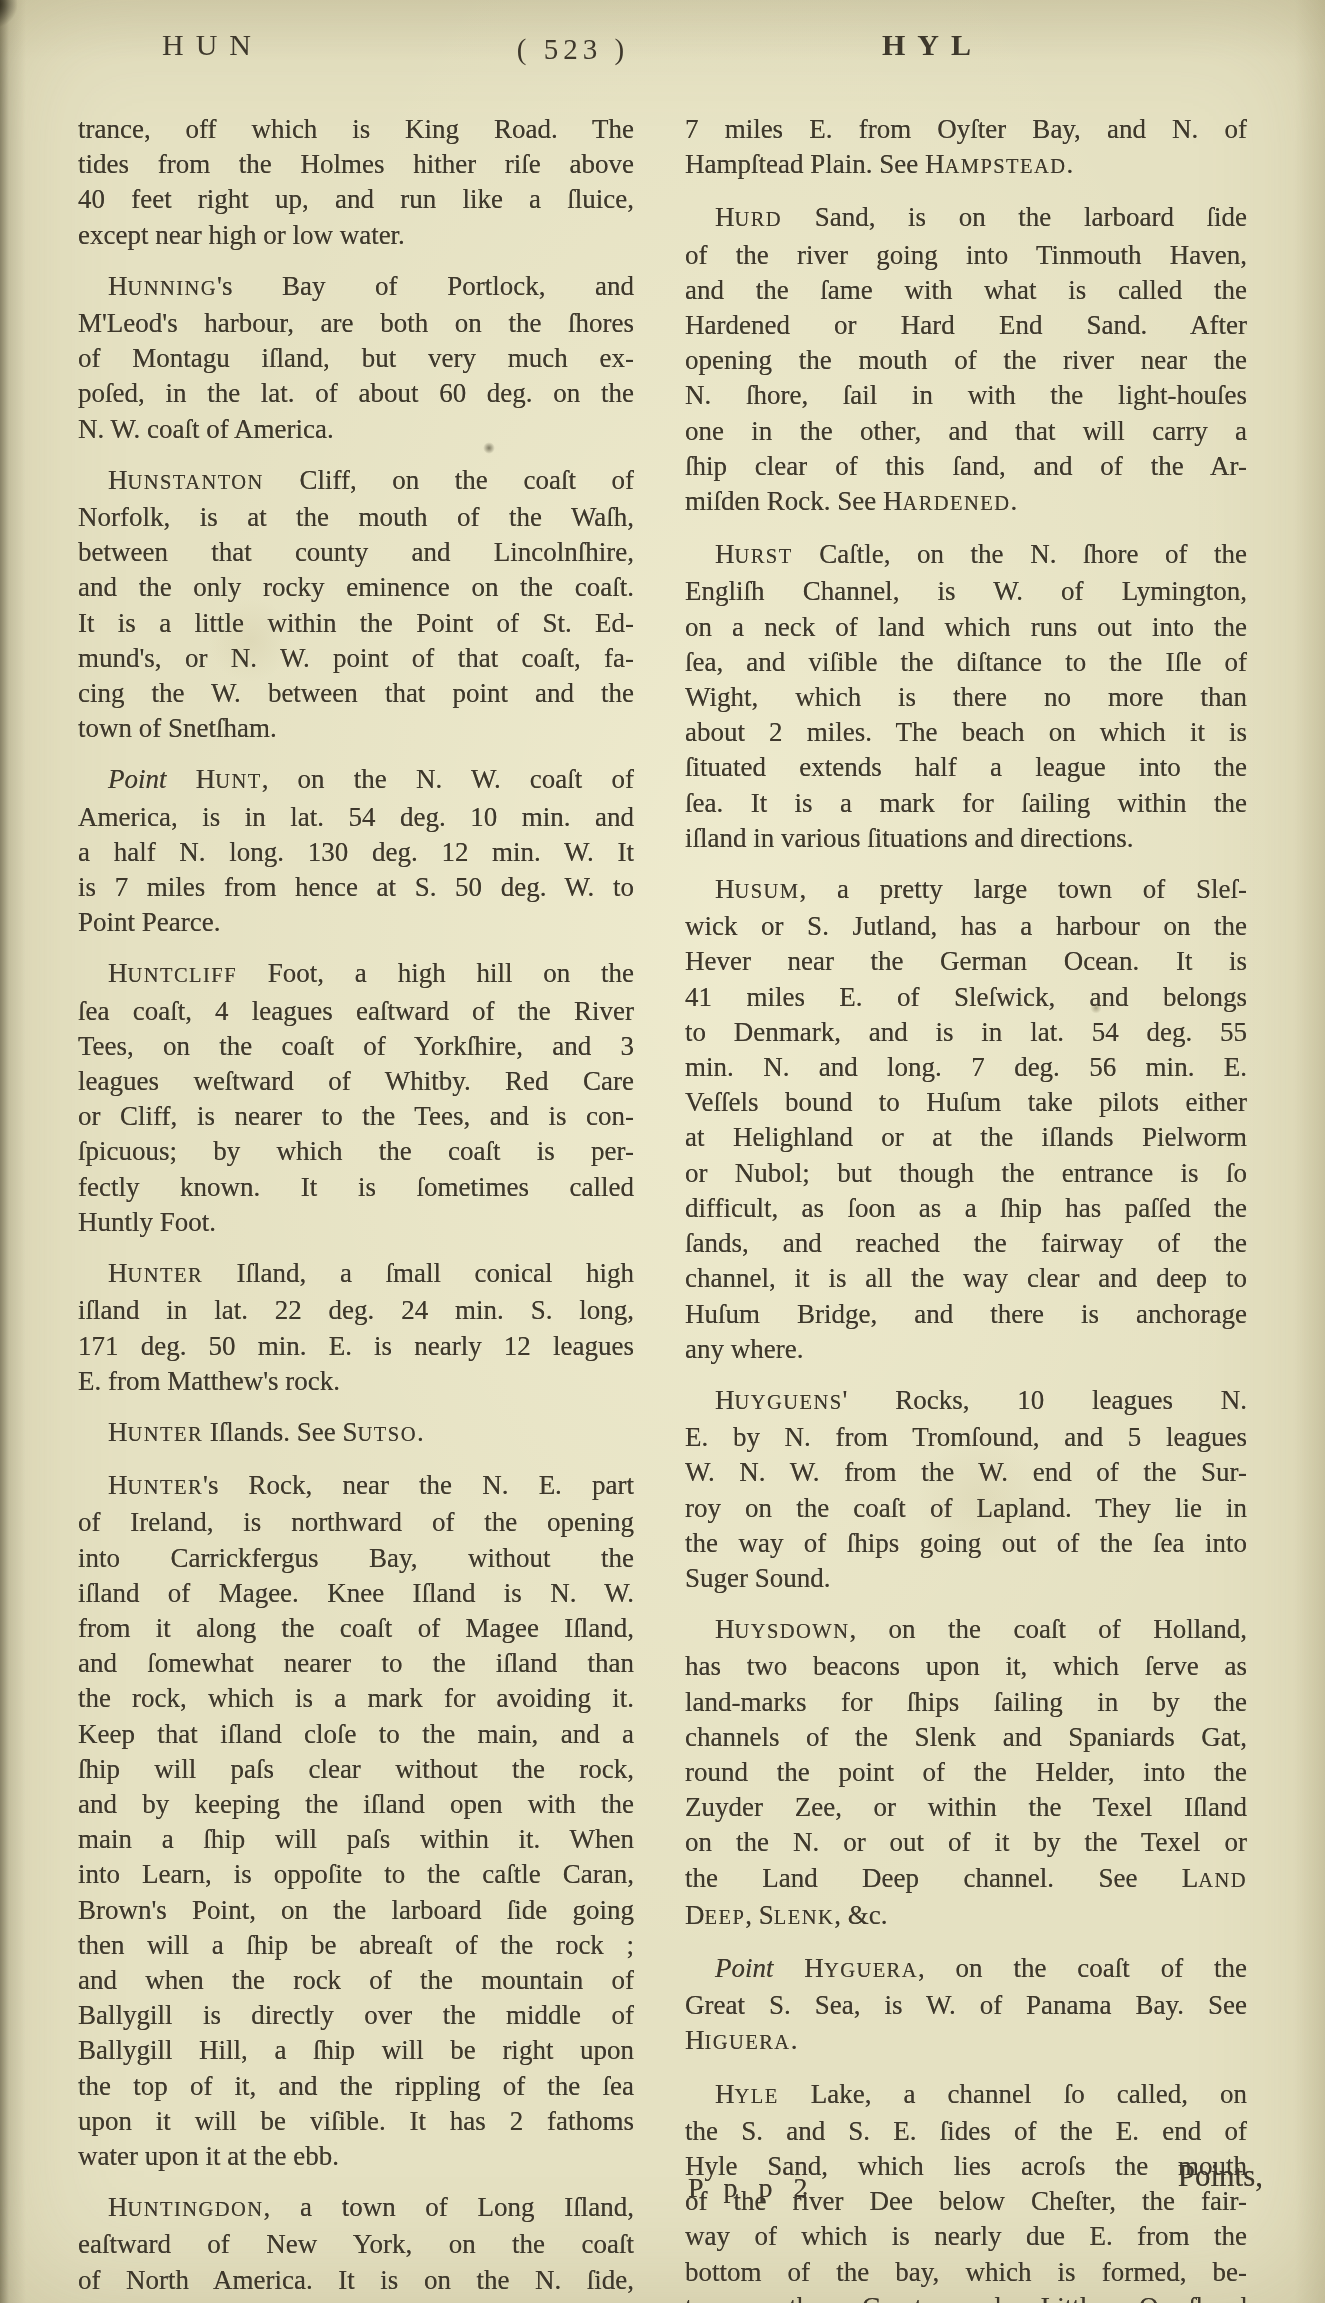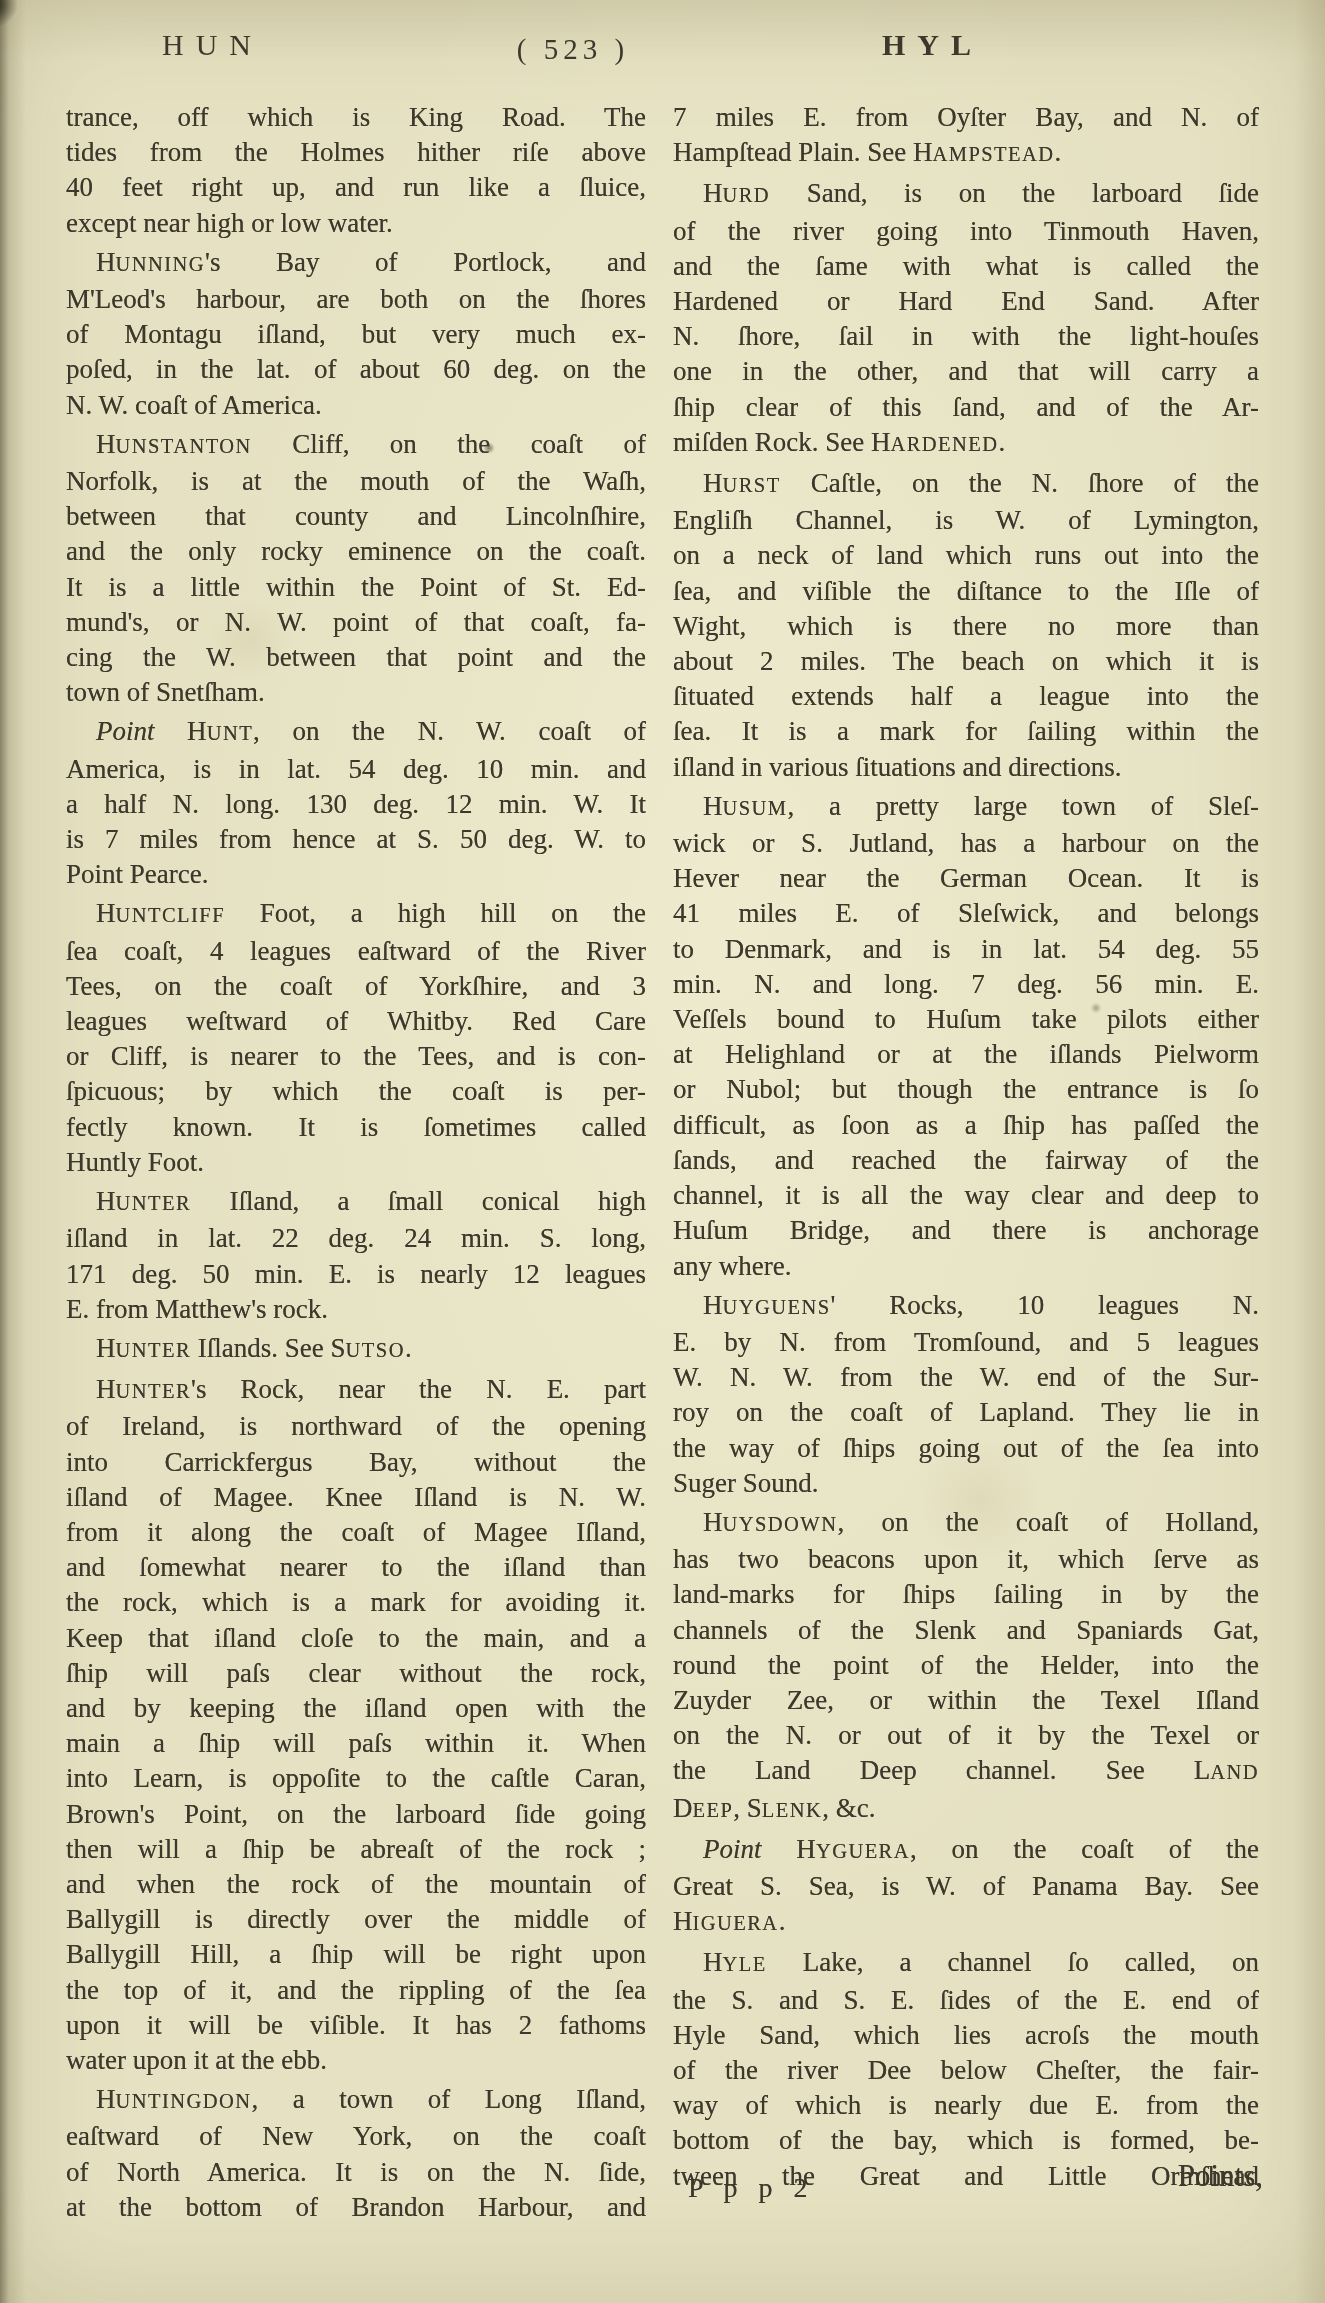--- a/index.html
+++ b/index.html
@@ -37,21 +37,21 @@
   .page-number{
     position:absolute;top:33px;left:468px;width:210px;text-align:center;
     font-size:29px;letter-spacing:5px;
   }
   .column{
     position:absolute;top:96px;font-size:27px;line-height:35.2px;
     text-rendering:optimizeLegibility;
   }
   .col-left{left:62px;width:588px;}
   .col-right{left:669px;width:594px;}
-  .para{margin:4px;}
+  .para{margin:16px;}
   .line{
     text-align:justify;text-align-last:justify;
     white-space:normal;
     text-shadow:0 0 0.5px rgba(62,56,44,0.7);
   }
   .line.last{text-align-last:left;}
   .line.indent{text-indent:30px;}
   .sc{font-size:0.76em;letter-spacing:0.07em;}
   i{font-style:italic;}
   .signature-mark{
@@ -157,20 +157,21 @@
   <div class="column col-right">
       <div class="para">
         <div class="line">7 miles E. from Oyſter Bay, and N. of</div>
         <div class="line last">Hampſtead Plain.  See H<span class="sc">AMPSTEAD</span>.</div>
       </div>
       <div class="para">
         <div class="line indent">H<span class="sc">URD</span> Sand, is on the larboard ſide</div>
         <div class="line">of the river going into Tinmouth Haven,</div>
         <div class="line">and the ſame with what is called the</div>
         <div class="line">Hardened or Hard End Sand.  After</div>
+        <div class="line">opening the mouth of the river near the</div>
         <div class="line">N. ſhore, ſail in with the light-houſes</div>
         <div class="line">one in the other, and that will carry a</div>
         <div class="line">ſhip clear of this ſand, and of the Ar-</div>
         <div class="line last">miſden Rock.  See H<span class="sc">ARDENED</span>.</div>
       </div>
       <div class="para">
         <div class="line indent">H<span class="sc">URST</span> Caſtle, on the N. ſhore of the</div>
         <div class="line">Engliſh Channel, is W. of Lymington,</div>
         <div class="line">on a neck of land which runs out into the</div>
         <div class="line">ſea, and viſible the diſtance to the Iſle of</div>

